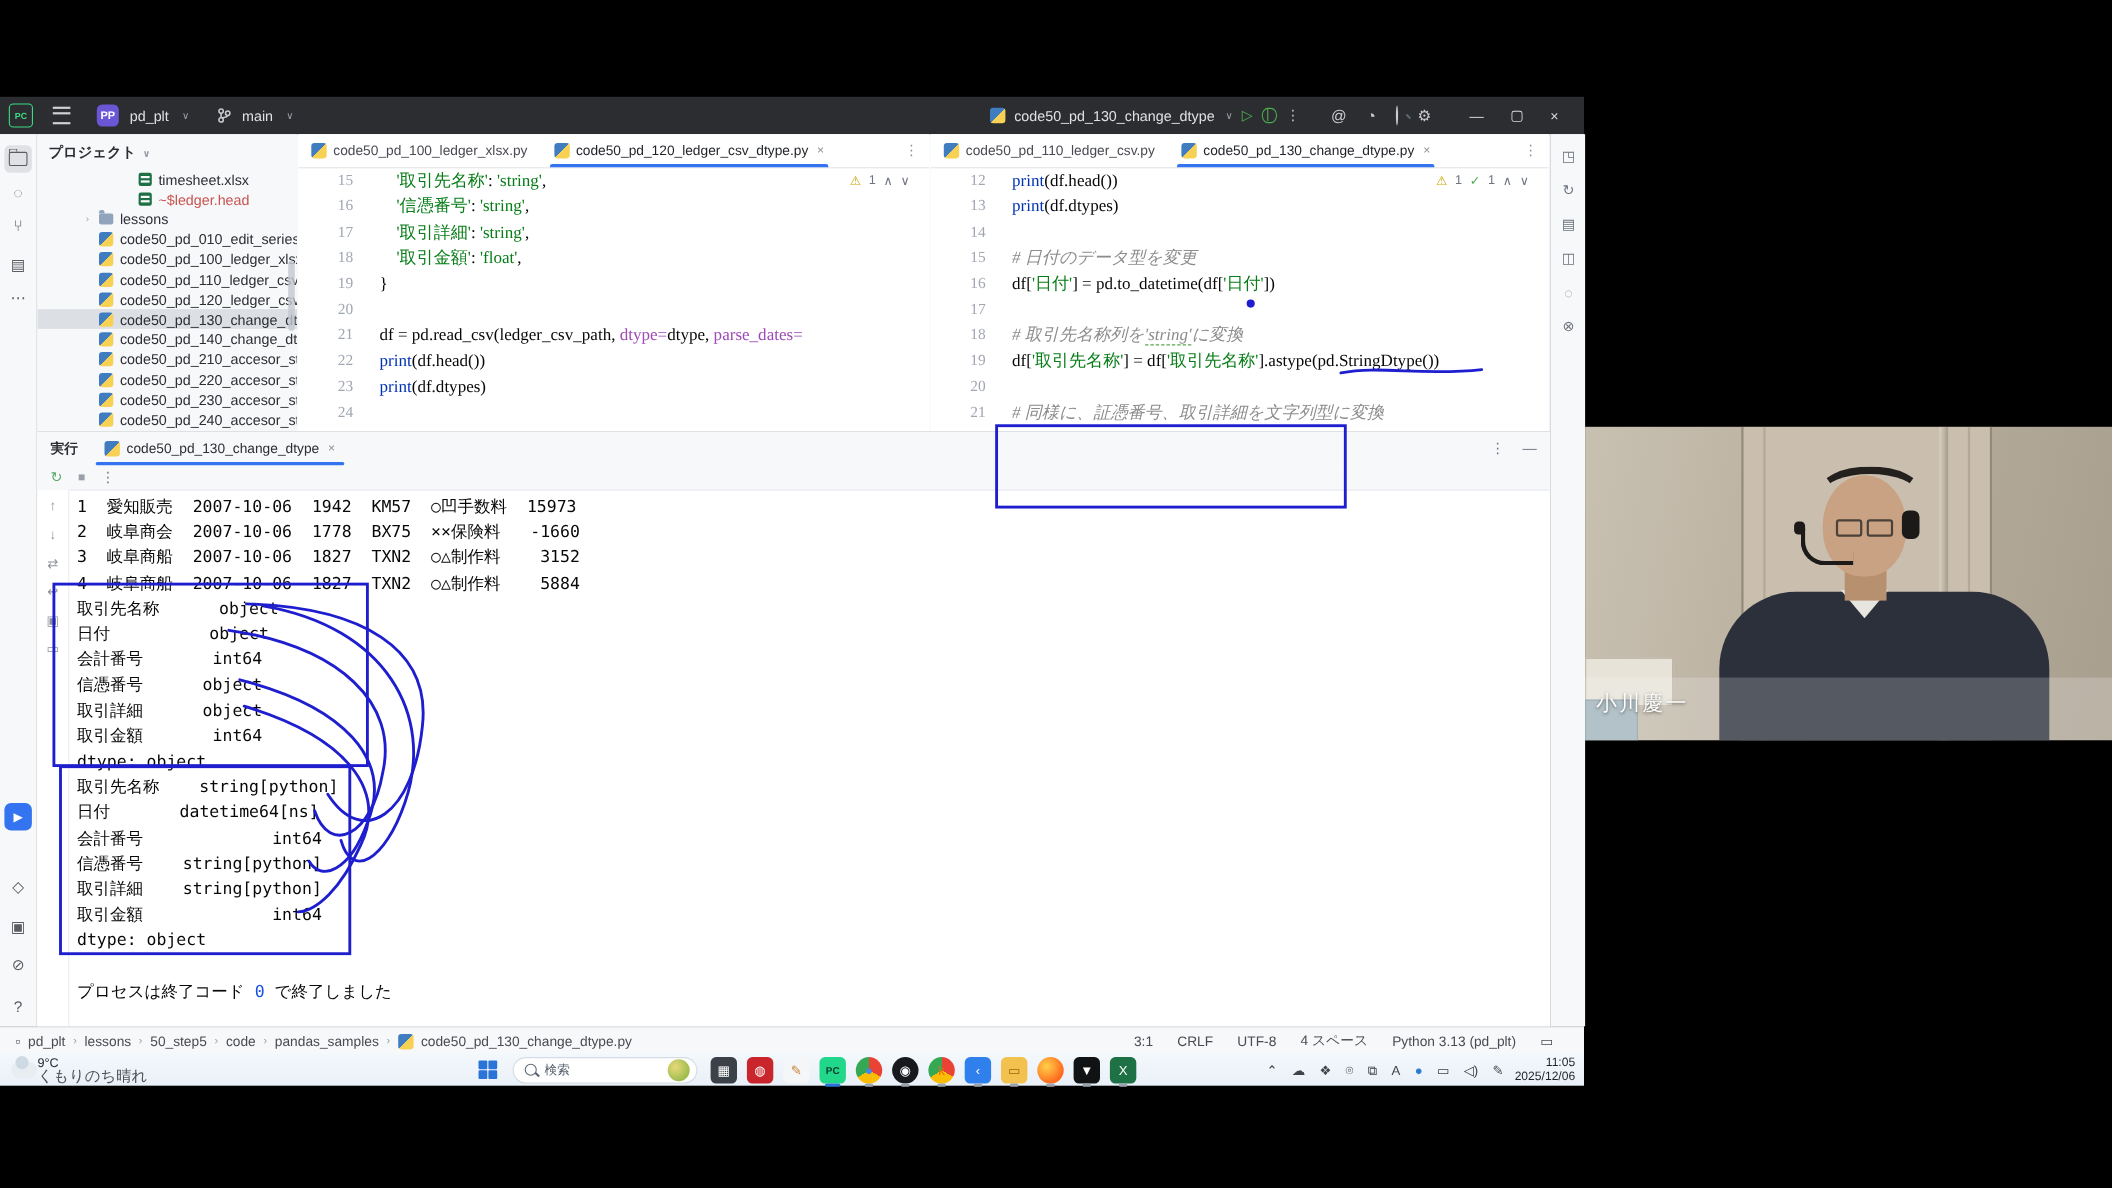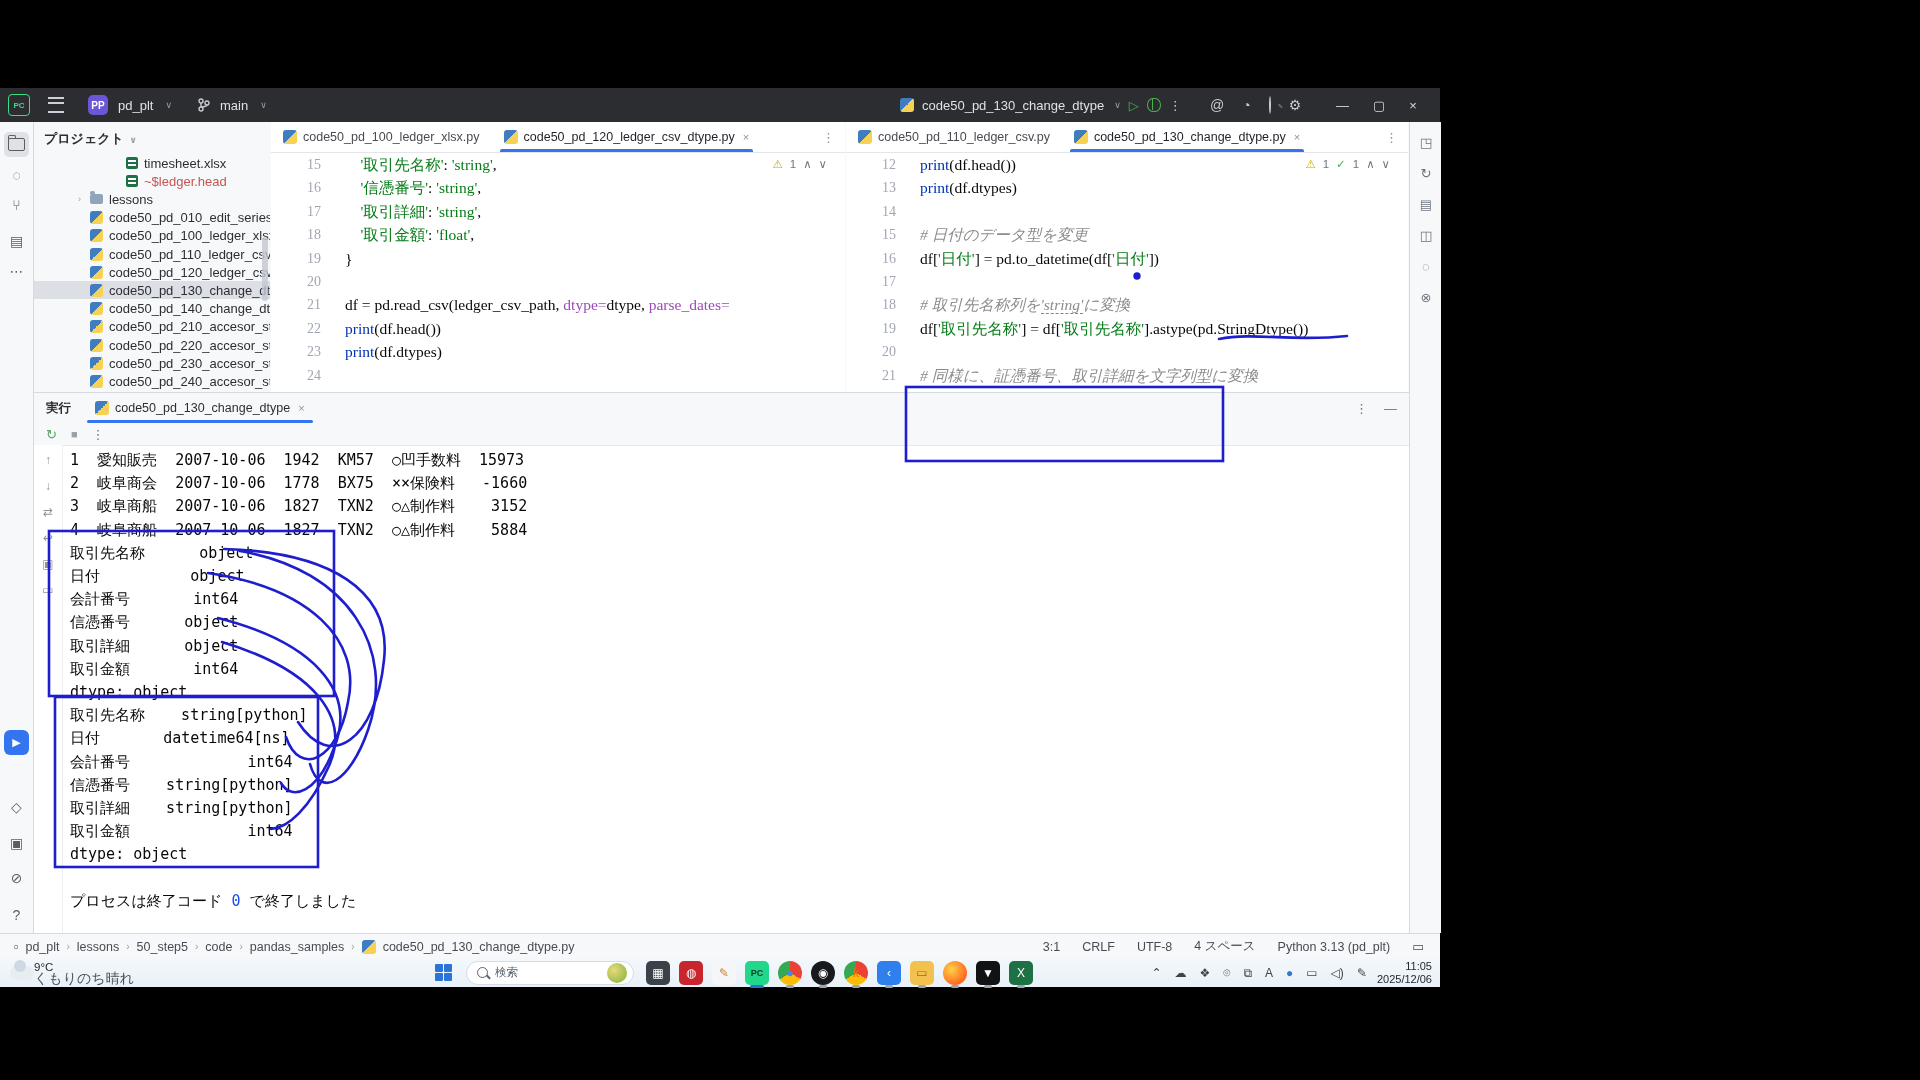--- a/index.html
+++ b/index.html
@@ -85,21 +85,21 @@
   .run-toolbar{height:22px;display:flex;align-items:center;gap:14px;padding-left:12px;background:#f7f8fa;border-bottom:1px solid #e8eaee;font-size:13px;}
   .rt-rerun{color:#59a869;} .rt-stop{color:#9aa0aa;font-size:11px;} .rt-kebab{color:#6e7481;}
   .con-gutter{position:absolute;left:0;top:52px;bottom:0;width:28px;border-right:1px solid #eceef2;background:#fff;}
   .cg-ic{position:absolute;left:5px;width:18px;height:18px;color:#8f939b;font-size:12px;display:flex;align-items:center;justify-content:center;}
   #console{position:absolute;left:36px;top:56px;right:4px;bottom:0;font-family:"DejaVu Sans Mono","Liberation Mono",monospace;font-size:15px;line-height:23.2px;color:#080808;white-space:pre;overflow:hidden;}
 
   
   #statusbar{left:0;top:933px;width:1440px;height:25px;background:#f7f8fa;border-top:1px solid #d7dade;display:flex;align-items:center;font-size:12.5px;color:#494b52;}
   .bc{display:flex;align-items:center;gap:7px;padding-left:14px;white-space:nowrap;}
   .bc-sep{color:#9da0a8;font-size:10px;}
-  .sb-right{margin-left:auto;display:flex;align-items:center;gap:22px;padding-right:16px;white-space:nowrap;}
+  .sb-right{margin-left:auto;display:flex;align-items:center;gap:22px;padding-right:28px;white-space:nowrap;}
 
   
   #taskbar{left:0;top:958px;width:1440px;height:29px;background:linear-gradient(#f3f8fc,#e9f0f7);display:flex;align-items:center;}
   .weather{display:flex;align-items:center;gap:0;padding-left:10px;width:170px;}
   .cloudico{width:24px;height:14px;background:#e8edf2;border-radius:8px;position:relative;}
   .cloudico::before{content:"";position:absolute;left:4px;top:-6px;width:12px;height:12px;border-radius:50%;background:#cfd9e4;}
   .wt1{font-size:11.5px;color:#1f2228;line-height:11px;}
   .wt2{font-size:14px;color:#4b5158;line-height:11px;}
   .startico{width:17px;height:17px;display:grid;grid-template-columns:8px 8px;grid-template-rows:8px 8px;gap:1px;margin-left:255px;}
   .startico div{background:#2a74d8;border-radius:1px;}
@@ -430,14 +430,35 @@
       <path d="M1219,339 C1255,332 1292,342 1347,336"></path>
       <path d="M224,549 C330,552 392,590 384,660 C376,740 330,772 298,722"></path>
       <path d="M208,573 C310,588 362,640 348,702 C338,760 300,778 286,737"></path>
       <path d="M218,618 C312,642 358,690 334,748 C318,792 292,802 281,783"></path>
       <path d="M222,642 C315,670 352,718 328,768 C310,808 288,828 271,829"></path>
       <path d="M240,551 C350,570 396,650 368,730 C350,782 320,800 310,764"></path>
       <circle cx="1137" cy="276" r="2.4" fill="#1e1ecf"></circle>
     </g>
   </svg>
 
+  <div id="webcam" class="abs">
+    <div class="wallpanel"></div>
+    <div class="wallcal"></div>
+    <div class="door">
+      <div class="doorline" style="left:18px"></div>
+      <div class="doorline" style="right:18px"></div>
+      <div class="handle"></div>
+    </div>
+    <div class="pole"></div>
+    <div class="torso"></div>
+    <div class="collar"></div>
+    <div class="neck"></div>
+    <div class="head"></div>
+    <div class="hairband"></div>
+    <div class="earcup"></div>
+    <div class="glasses"></div>
+    <div class="micboom"></div>
+    <div class="mictip"></div>
+    <div class="camband"></div>
+    <div class="camname">小川慶一</div>
+  </div>
 
 </div>
 
 </body></html>

